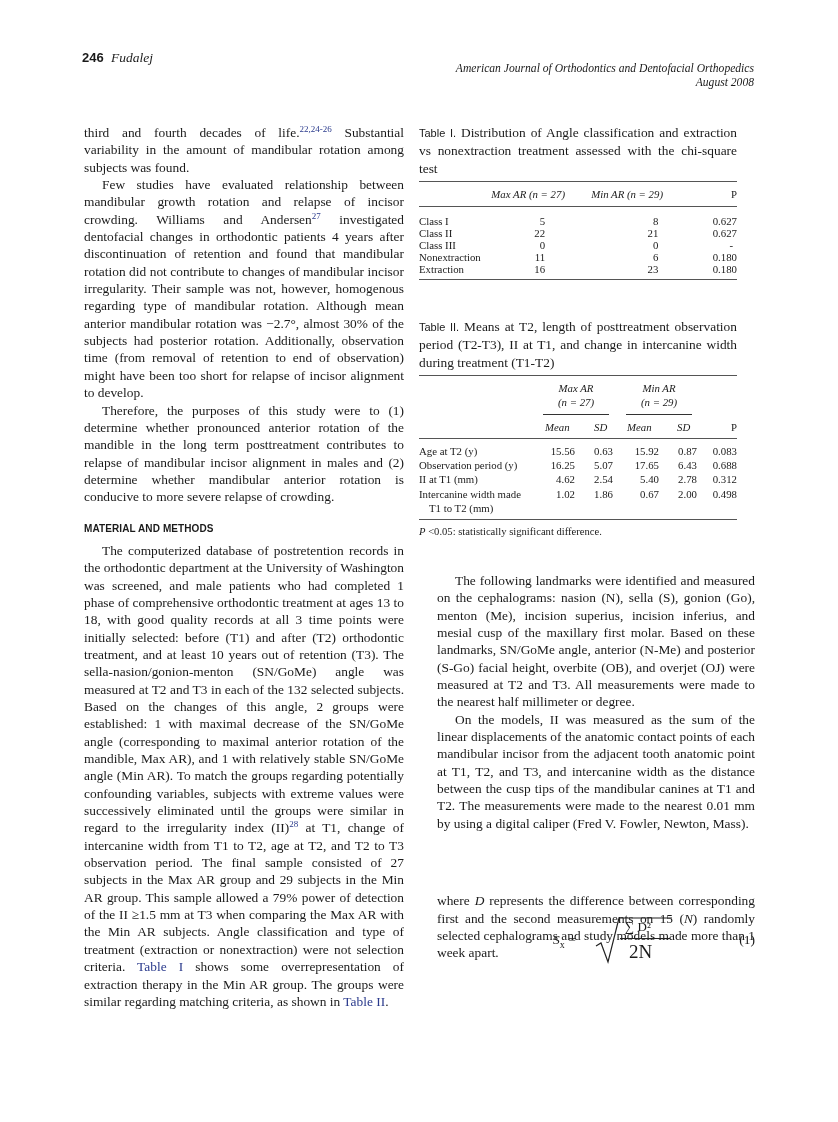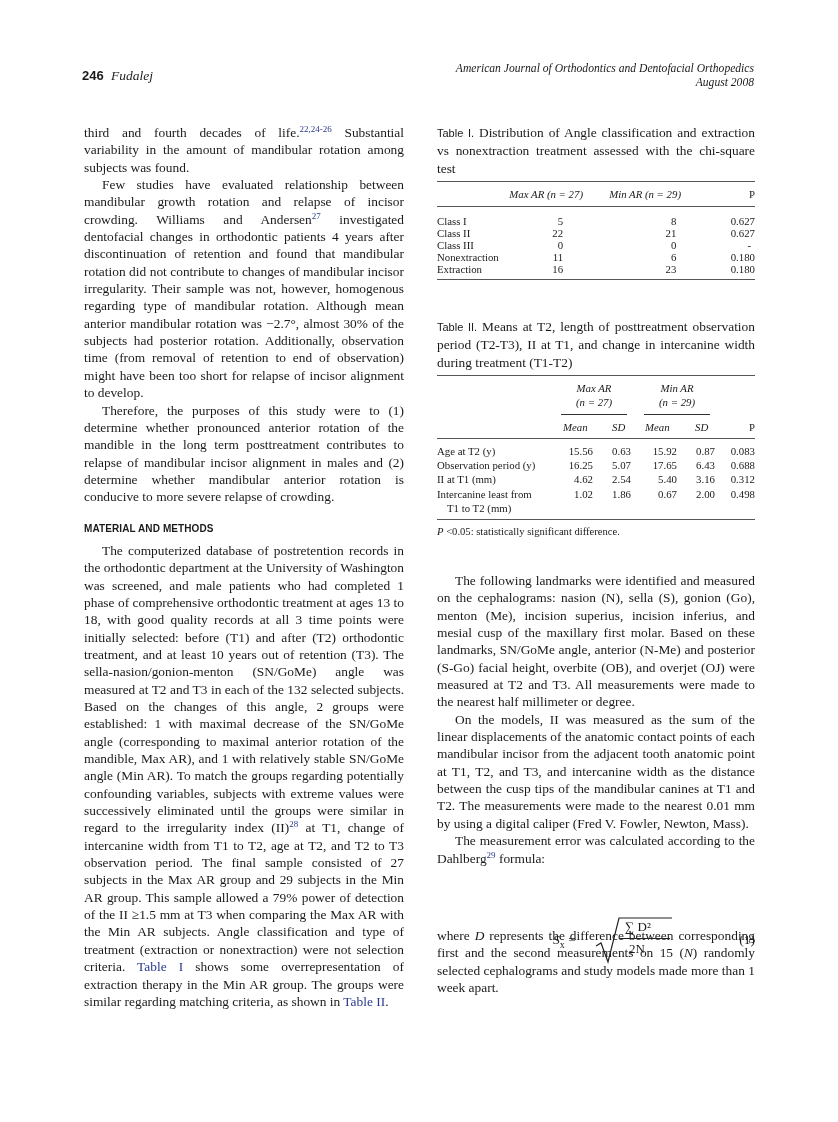--- a/index.html
+++ b/index.html
@@ -1,52 +1,52 @@
 <!DOCTYPE html>
 <html><head>
 <meta charset="utf-8">
 <style>
   html, body { margin: 0; padding: 0; background: #ffffff; }
   body {
     width: 838px; height: 1122px; position: relative; overflow: hidden;
     font-family: "Liberation Serif", serif; color: #1a1a1a;
   }
-  .hdr-left { position: absolute; left: 82px; top: 68px; font-size: 13.5px; }
+  .hdr-left { position: absolute; left: 82px; top: 50px; font-size: 13.5px; }
   .hdr-left .pg { font-family: "Liberation Sans", sans-serif; font-weight: bold; font-size: 13px; margin-right: 4px; }
   .hdr-left .au { font-style: italic; }
   .hdr-right { position: absolute; right: 84px; top: 62px; text-align: right; font-style: italic; font-size: 11.6px; line-height: 14px; }
 
   .col { position: absolute; width: 320px; font-size: 13.4px; line-height: 17.35px; text-align: justify; }
   .col-left { left: 84px; top: 124px; }
   .col-right { left: 437px; top: 572px; width: 318px; }
   .col p { margin: 0; hyphens: manual; }
   .col p.ind { text-indent: 18px; }
   sup { font-size: 9px; line-height: 0; vertical-align: 5px; color: #2a3a8c; }
   .lnk { color: #2a3a8c; }
   h2.sec { font-family: "Liberation Sans", sans-serif; font-size: 10px; font-weight: bold; margin: 14px 0 5px 0; letter-spacing: 0.1px; }
 
-  .tbl { position: absolute; left: 437px; width: 318px; }
+  .tbl { position: absolute; left: 419px; width: 318px; }
   .cap { font-size: 13.4px; line-height: 17.3px; text-align: justify; }
   .cap .tl { font-family: "Liberation Sans", sans-serif; font-size: 11px; }
   .rule { border-top: 1.6px solid #555; }
   .rule.thin { border-top: 1.2px solid #555; }
   table { border-collapse: collapse; width: 100%; font-size: 10.8px; }
   td, th { padding: 0; font-weight: normal; }
   .it { font-style: italic; }
   .r { text-align: right; }
   .c { text-align: center; }
   .foot { font-size: 10.6px; margin-top: 6px; }
 
   .eq { position: absolute; left: 437px; top: 916px; width: 318px; height: 50px; }
   .eq .sx { position: absolute; left: 116px; top: 16px; font-size: 13.5px; font-style: italic; }
   .eq .sx sub { font-style: normal; font-size: 10px; }
   .eq .num { position: absolute; right: 0; top: 16px; font-size: 13.5px; }
   .eq svg { position: absolute; left: 157px; top: 0; }
   .eq .frac-top { position: absolute; left: 188px; top: 3px; font-size: 13px; }
-  .eq .frac-bot { position: absolute; left: 192px; top: 25px; font-size: 13px; }
+  .eq .frac-bot { position: absolute; left: 192px; top: 25px; font-size: 19px; }
   .eq .frac-line { position: absolute; left: 183px; top: 22px; width: 50px; border-top: 1px solid #222; }
 </style>
 </head>
 <body>
 
 <div class="hdr-left">
   <span class="pg">246</span>
   <span class="au">Fudalej</span>
 </div>
 <div class="hdr-right">
@@ -150,44 +150,43 @@
           <td class="r">5.07</td>
           <td class="r">17.65</td>
           <td class="r">6.43</td>
           <td class="r">0.688</td>
         </tr>
     <tr>
           <td>II at T1 (mm)</td>
           <td class="r">4.62</td>
           <td class="r">2.54</td>
           <td class="r">5.40</td>
-          <td class="r">3.16</td>
+          <td class="r">2.78</td>
           <td class="r">0.312</td>
         </tr>
     <tr style="vertical-align:top;">
           <td>
-            <div>Intercanine least from</div>
+            <div>Intercanine width made</div>
             <div style="padding-left:10px;">T1 to T2 (mm)</div>
           </td>
           <td class="r">1.02</td>
           <td class="r">1.86</td>
           <td class="r">0.67</td>
           <td class="r">2.00</td>
           <td class="r">0.498</td>
         </tr>
   </tbody>
     </table>
   <div class="rule" style="margin-top:4px;"></div>
   <div class="foot"><span class="it">P</span><span> &lt;0.05: statistically significant difference.</span></div>
 </div>
 
 <div class="col col-right">
   <p class="ind">The following landmarks were identified and measured on the cephalograms: nasion (N), sella (S), gonion (Go), menton (Me), incision superius, incision inferius, and mesial cusp of the maxillary first molar. Based on these landmarks, SN/GoMe angle, anterior (N-Me) and posterior (S-Go) facial height, overbite (OB), and overjet (OJ) were measured at T2 and T3. All measurements were made to the nearest half millimeter or degree.</p>
   <p class="ind">On the models, II was measured as the sum of the linear displacements of the anatomic contact points of each mandibular incisor from the adjacent tooth anatomic point at T1, T2, and T3, and intercanine width as the distance between the cusp tips of the mandibular canines at T1 and T2. The measurements were made to the nearest 0.01 mm by using a digital caliper (Fred V. Fowler, Newton, Mass).</p>
-  <p class="ind"><span>The measurement error was calculated according to the Dahlberg</span><sup>29</sup><span> formula:</span></p>
   <div style="height:60px;"></div>
   <p><span>where </span><span class="it">D</span><span> represents the difference between corresponding first and the second measurements on 15 (</span><span class="it">N</span><span>) randomly selected cephalograms and study models made more than 1 week apart.</span></p>
 </div>
 
 <div class="eq">
   <span class="sx"><span>S</span><sub>x</sub><span style="font-style:normal;"> =</span></span>
   <svg width="80" height="50">
     <polyline points="2,30 7,27 14,46 25,2 78,2" fill="none" stroke="#222" stroke-width="1.2"></polyline>
   </svg>
   <span class="frac-top">∑ D²</span>

